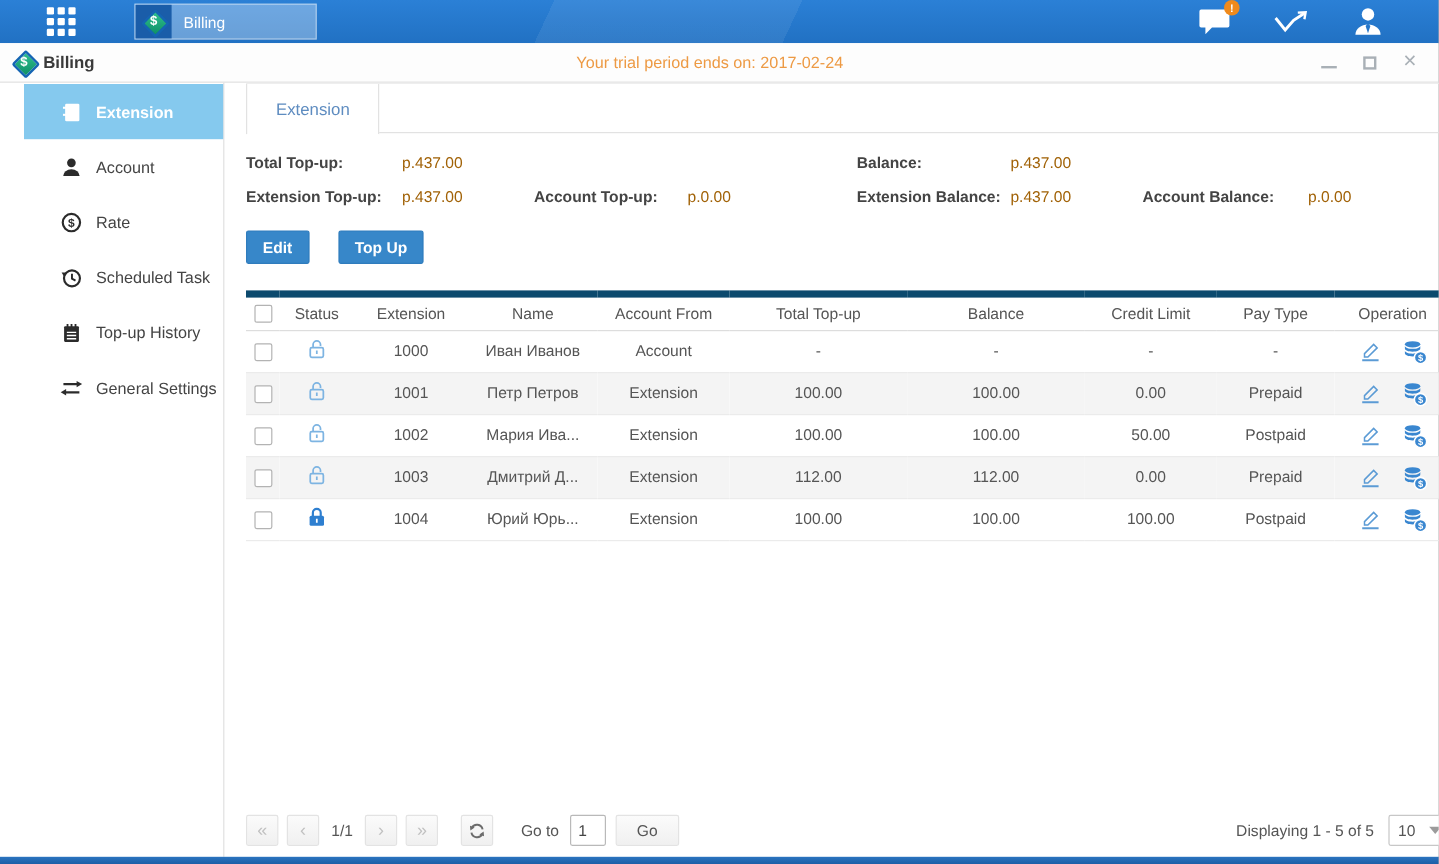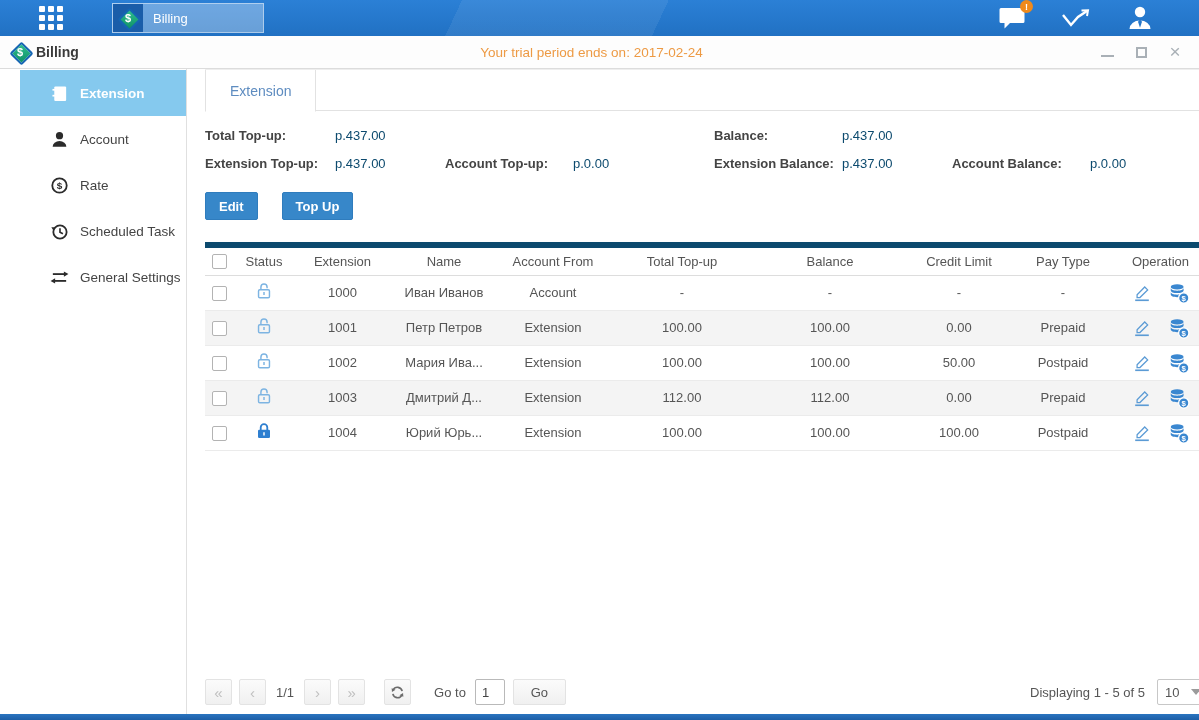--- a/index.html
+++ b/index.html
@@ -64,21 +64,21 @@
   .tab { position:relative; top:0; height:42px; margin-bottom:-1px; background:#fff;
     border:1px solid #e2e2e2; border-bottom:1px solid #fff; border-top:none;
     padding:0 24px; display:flex; align-items:center; font-size:14px; color:#5E8CC0; cursor:pointer; }
 
   
   .summary { display:flex; padding:17px 0 0 0; font-size:13px; }
   .sum-grid { display:grid; row-gap:13px; align-items:center; }
   .g-left { grid-template-columns:130px 110px 128px 1fr; width:509px; }
   .g-right { grid-template-columns:128px 110px 138px 1fr; flex:1; }
   .sum-label { font-weight:bold; color:#444; }
-  .sum-val { color:#0c4a6e; }
+  .sum-val { color:#a16207; }
 
   
   .actions { margin-top:21px; display:flex; gap:24px; }
   .btn-blue { background:#3787C9; color:#fff; border:1px solid #2f7cbd; border-radius:2px;
     font-size:13px; font-weight:bold; height:28px; padding:0 13px; cursor:pointer;
     font-family:"Liberation Sans",sans-serif; }
 
   
   .grid-table { margin-top:22px; width:100%; border-collapse:collapse; table-layout:fixed; font-size:13px; color:#555; }
   .grid-table th, .grid-table td { text-align:center; font-weight:normal; overflow:hidden; white-space:nowrap; }
@@ -205,20 +205,32 @@
         </svg>
         <span>Rate</span>
       </div>
       <div class="side-item">
         <svg width="19" height="19" viewBox="0 0 20 20">
           <circle cx="10.5" cy="10.5" r="7" fill="none" stroke="currentColor" stroke-width="1.9"></circle>
           <path d="M10.5 6.5 V10.7 L13.6 12.4" fill="none" stroke="currentColor" stroke-width="1.7"></path>
           <polygon points="1.4,5.4 6.2,5.4 3.8,9.2" fill="currentColor"></polygon>
         </svg>
         <span>Scheduled Task</span>
+      </div>
+      <div class="side-item">
+        <svg width="19" height="19" viewBox="0 0 20 20">
+          <rect x="3.6" y="4" width="13" height="13.8" rx="1" fill="currentColor"></rect>
+          <line x1="6.6" y1="2.2" x2="6.6" y2="5.6" stroke="currentColor" stroke-width="1.6"></line>
+          <line x1="10.1" y1="2.2" x2="10.1" y2="5.6" stroke="currentColor" stroke-width="1.6"></line>
+          <line x1="13.6" y1="2.2" x2="13.6" y2="5.6" stroke="currentColor" stroke-width="1.6"></line>
+          <line x1="6" y1="9.4" x2="14.2" y2="9.4" stroke="#fff" stroke-width="1.2"></line>
+          <line x1="6" y1="12.2" x2="14.2" y2="12.2" stroke="#fff" stroke-width="1.2"></line>
+          <line x1="6" y1="15" x2="14.2" y2="15" stroke="#fff" stroke-width="1.2"></line>
+        </svg>
+        <span>Top-up History</span>
       </div>
       <div class="side-item">
         <svg width="19" height="19" viewBox="0 0 20 20">
           <line x1="3" y1="6.4" x2="15.4" y2="6.4" stroke="currentColor" stroke-width="1.9"></line>
           <polygon points="14.6,3.6 19.4,6.4 14.6,9.2" fill="currentColor"></polygon>
           <line x1="17" y1="13.6" x2="4.6" y2="13.6" stroke="currentColor" stroke-width="1.9"></line>
           <polygon points="5.4,10.8 0.6,13.6 5.4,16.4" fill="currentColor"></polygon>
         </svg>
         <span>General Settings</span>
       </div>

